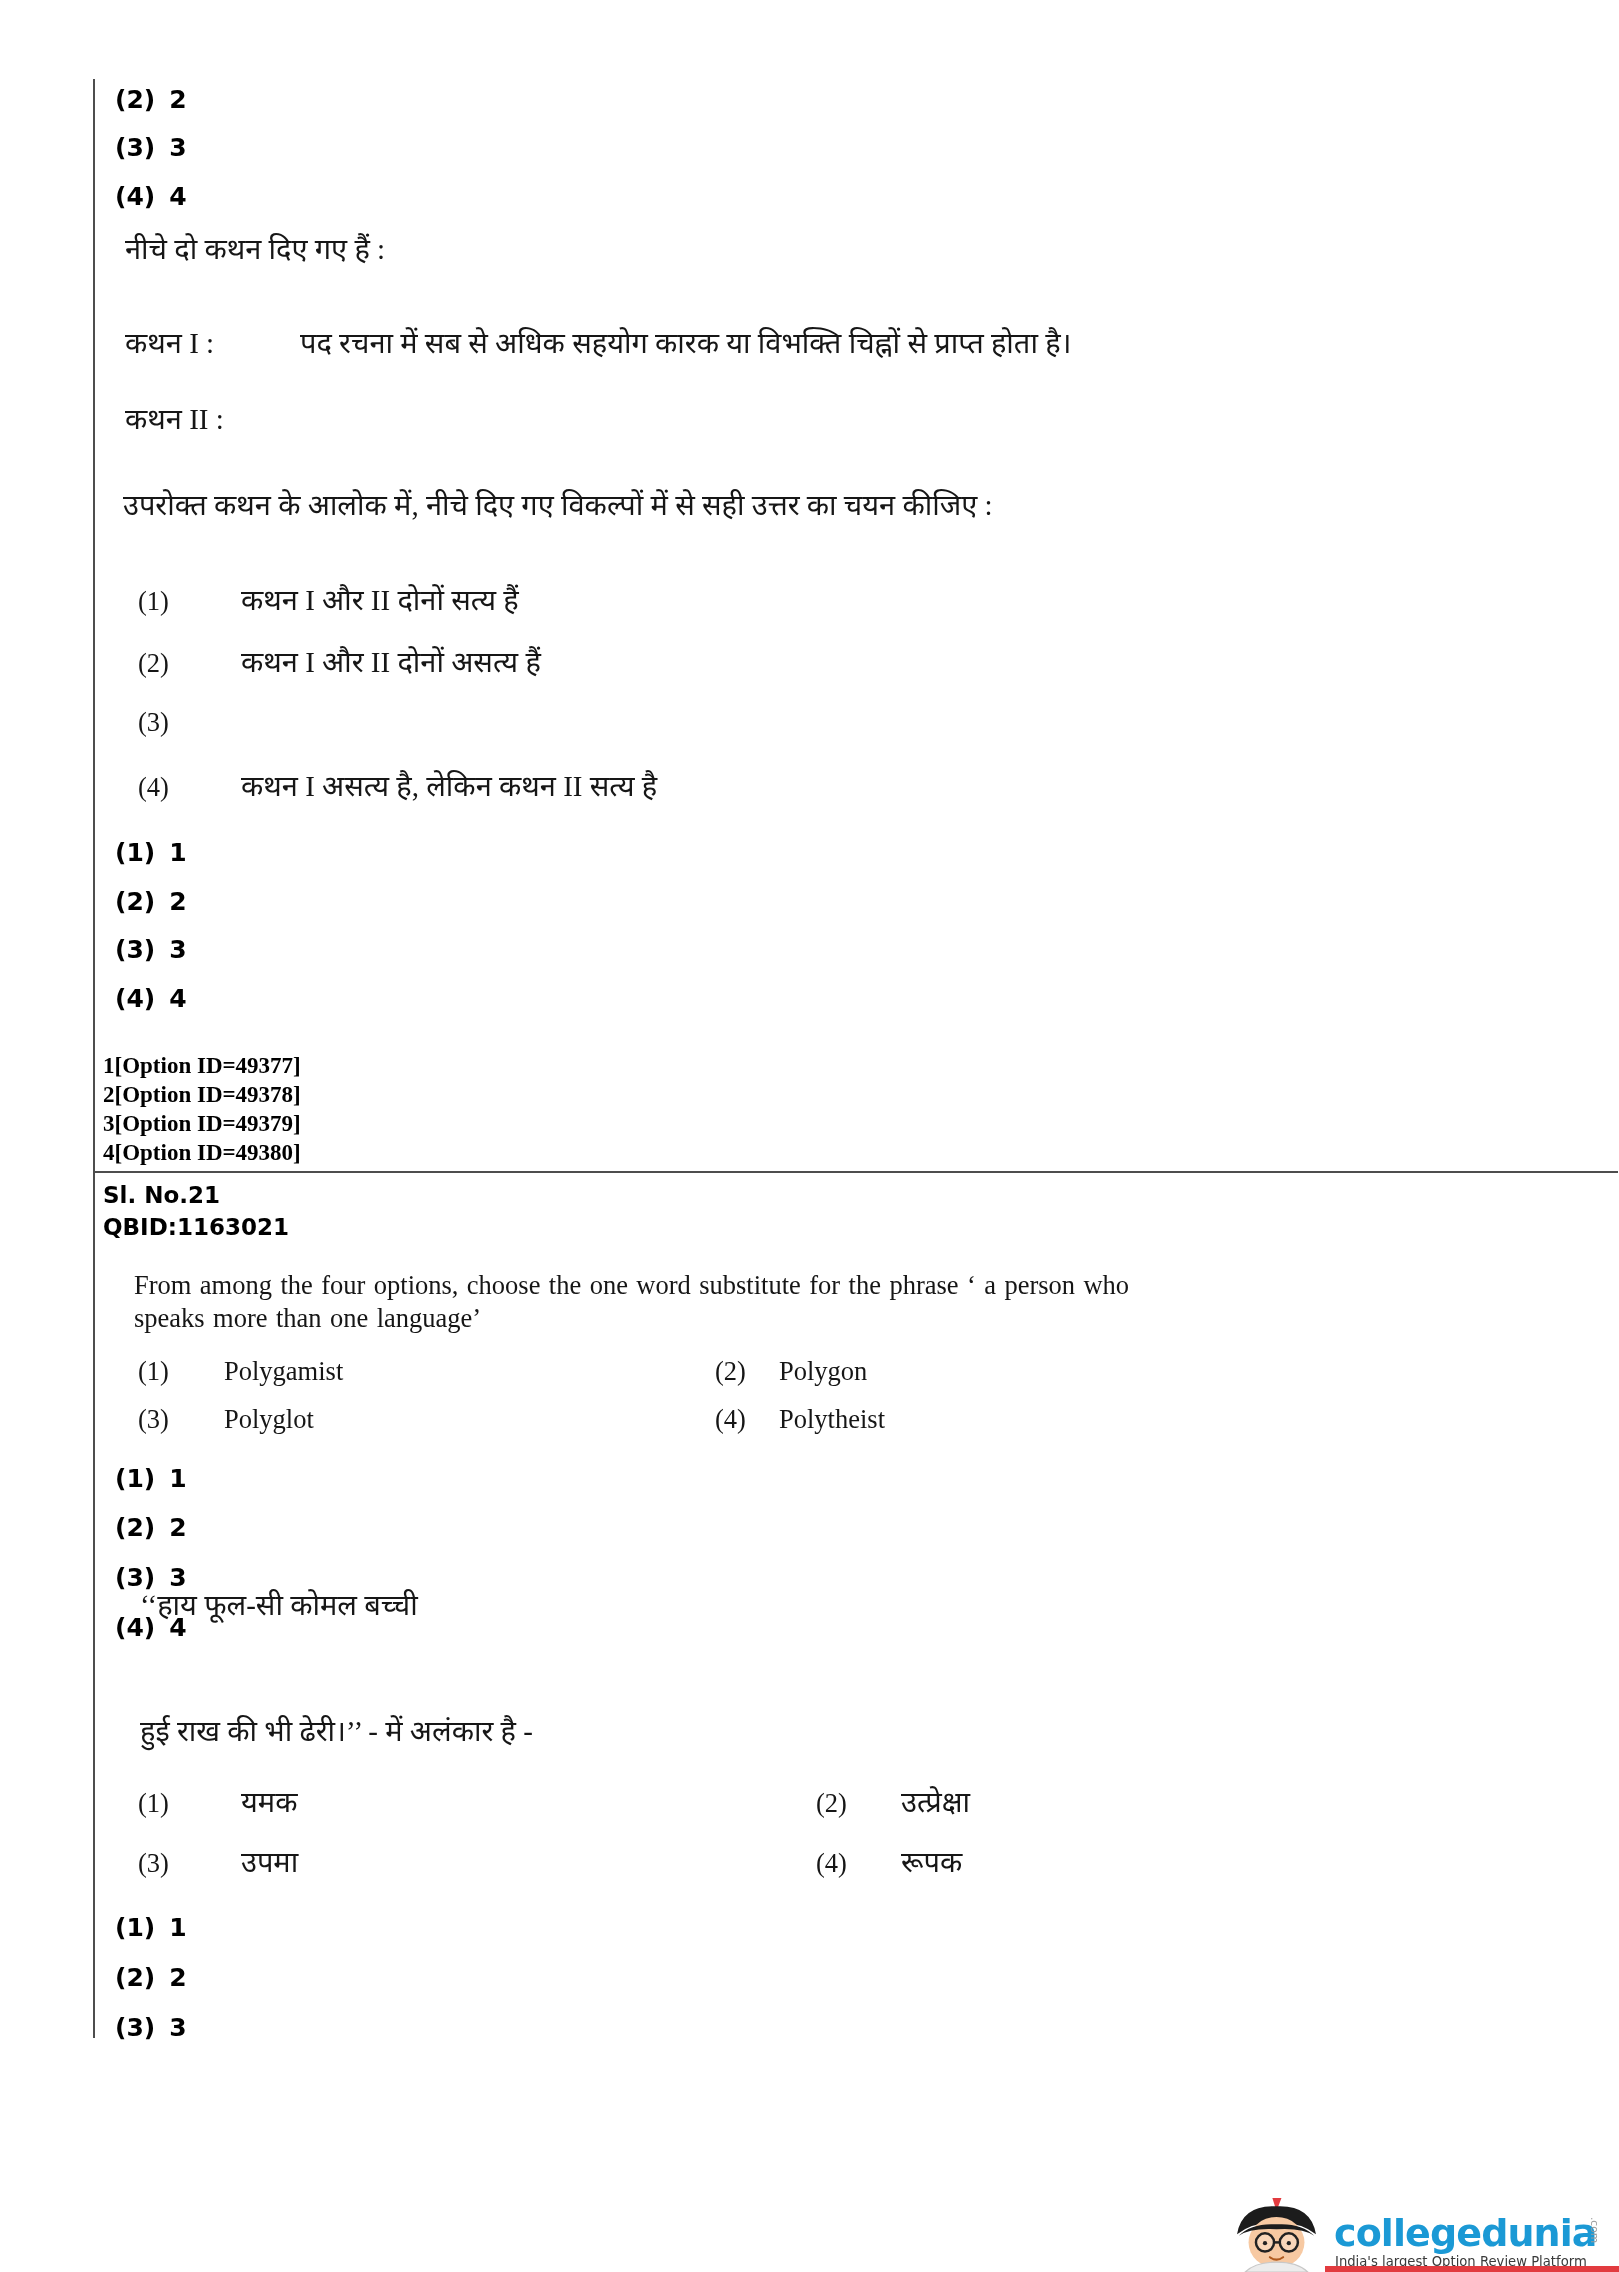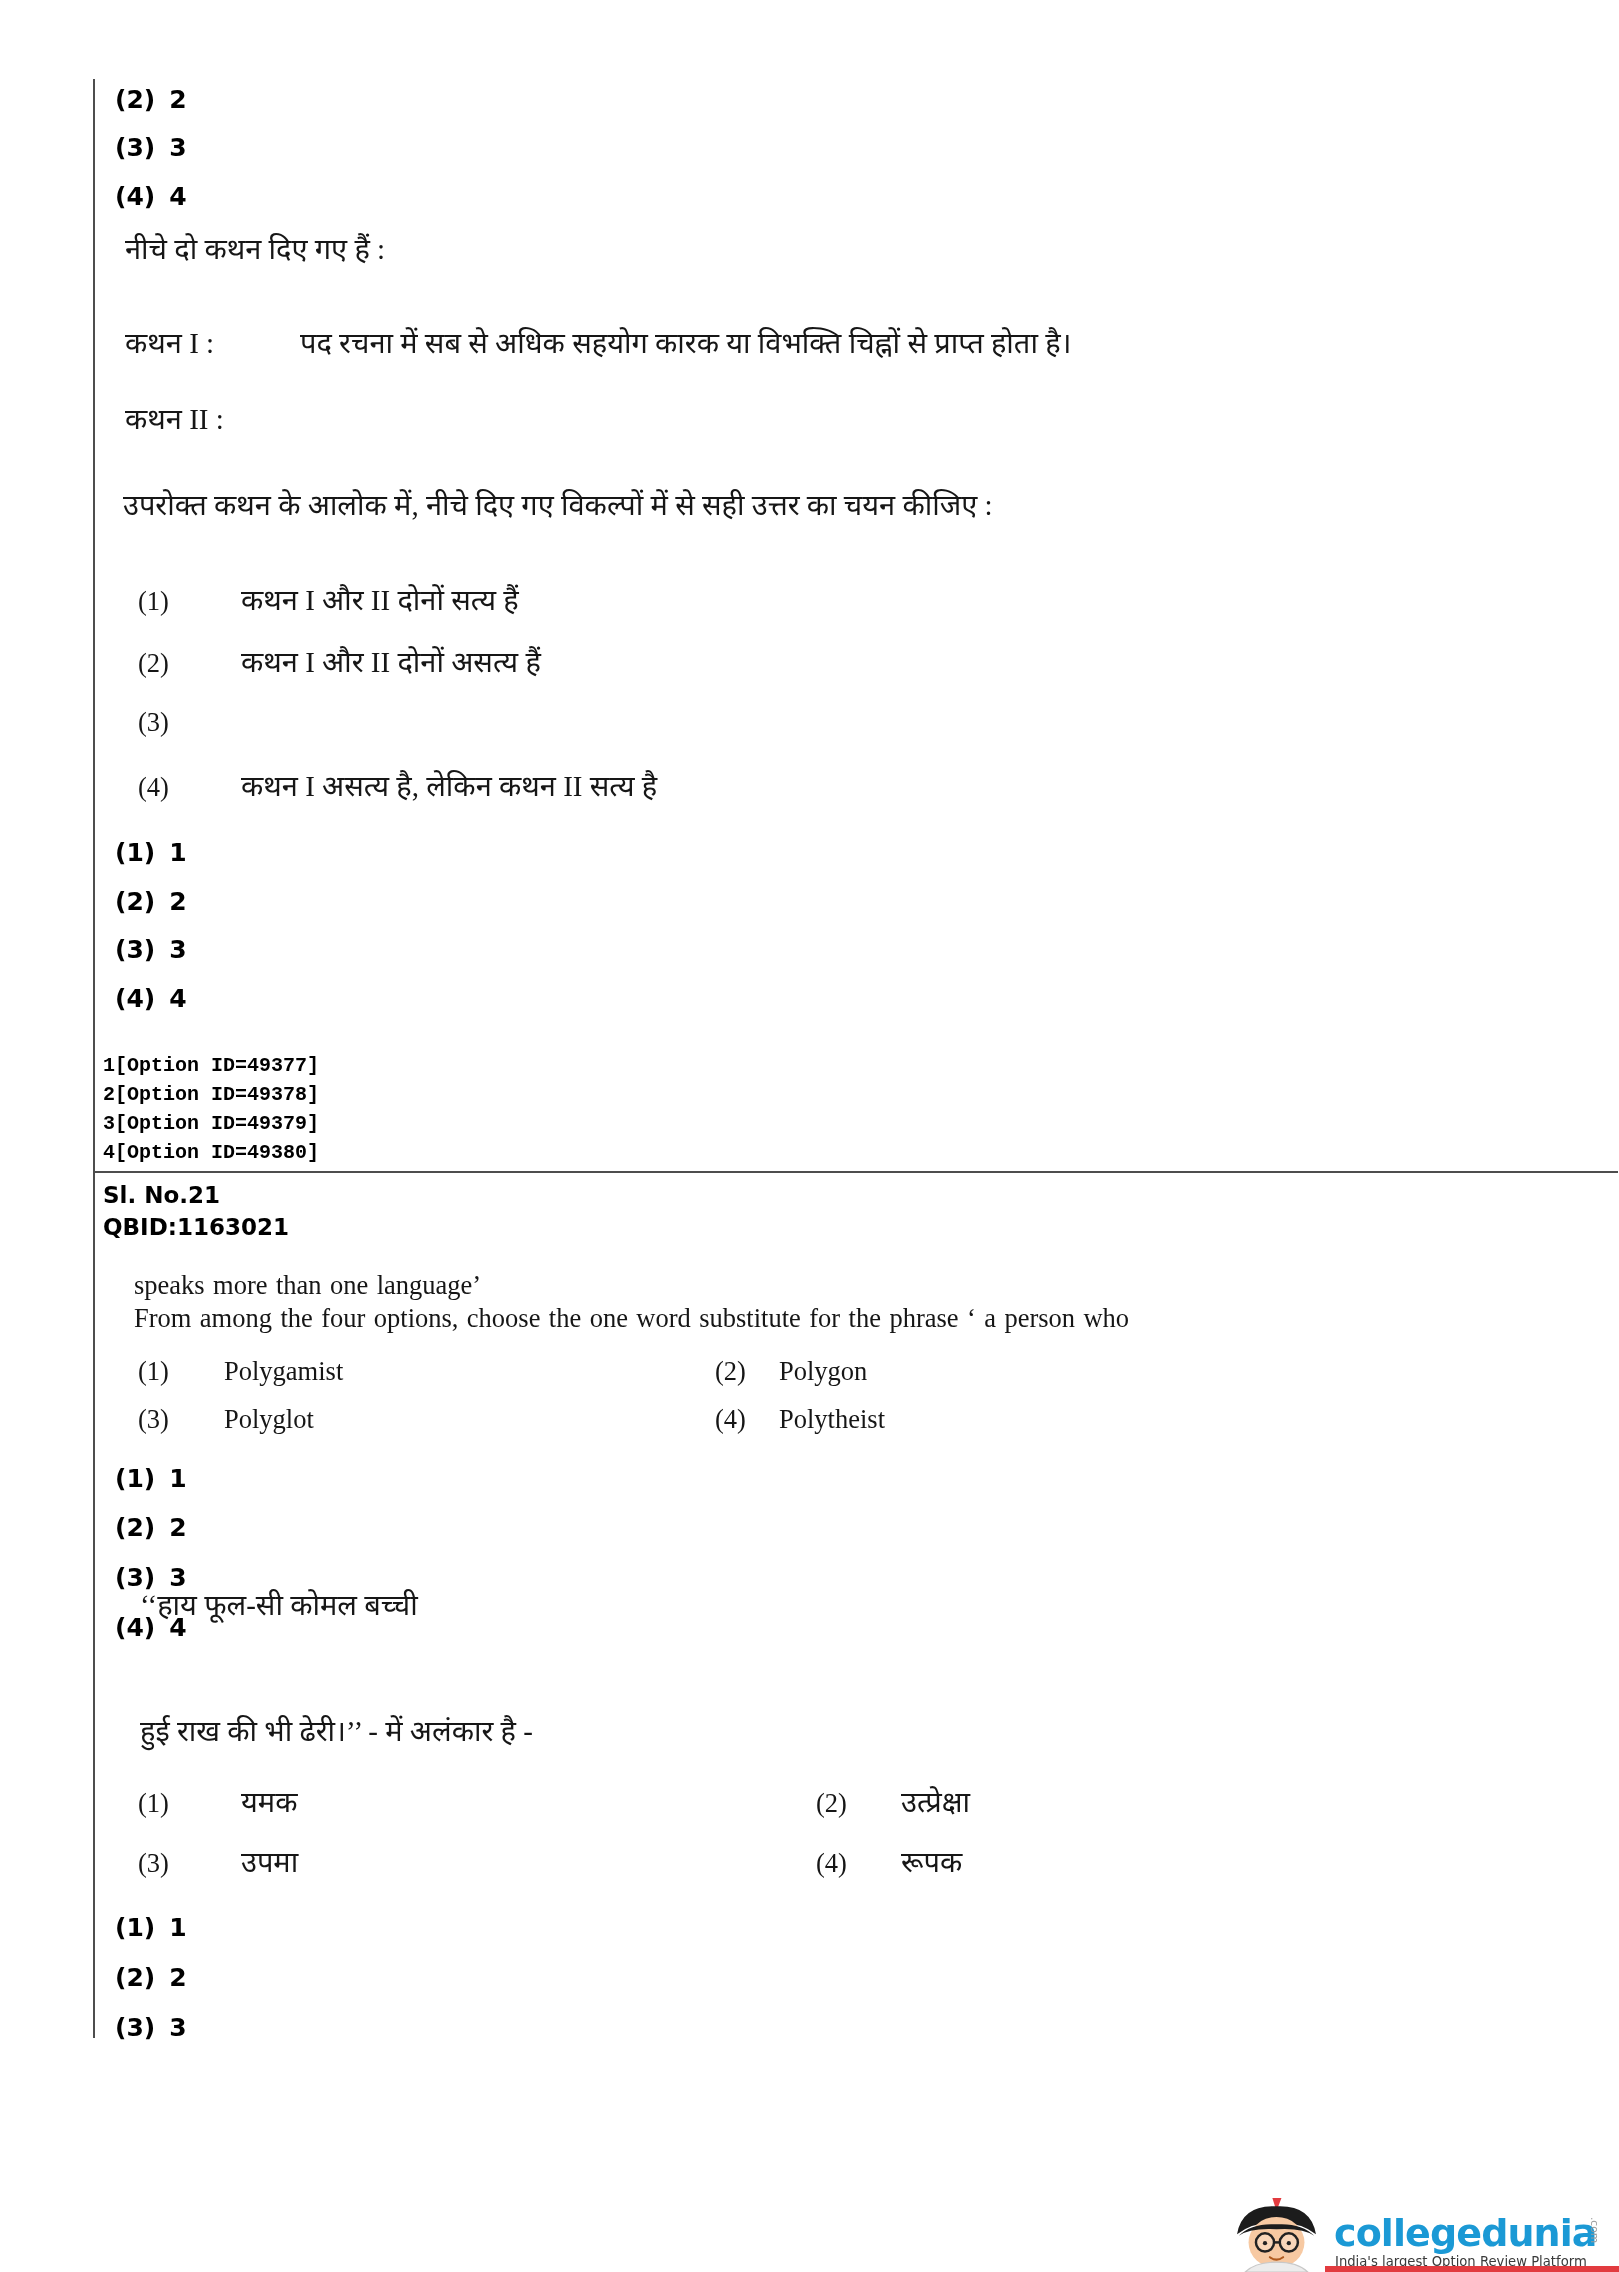--- a/index.html
+++ b/index.html
@@ -3,22 +3,22 @@
 <meta charset="utf-8">
 <style>
   html,body{margin:0;padding:0;background:#ffffff;}
   .page{position:relative;width:1620px;height:2273px;background:#ffffff;overflow:hidden;
         font-family:"Liberation Serif", "DejaVu Serif", serif;color:#141414;}
   .abs{position:absolute;}
   .vline{position:absolute;left:93px;top:79px;width:1.8px;height:1959px;background:#4d4d4d;}
   .divider{position:absolute;left:93px;top:1171px;width:1525px;height:1.8px;background:#4d4d4d;}
   .bold-line{display:flex;gap:14px;font-family:"DejaVu Sans","Liberation Sans",sans-serif;
              font-weight:700;font-size:25px;color:#000;}
-  .optid-line{font-family:Liberation Mono, monospace;font-weight:700;
-              font-size:20px;line-height:29px;color:#000;}
+  .optid-line{font-family:Liberation Serif, serif;font-weight:700;
+              font-size:23px;line-height:29px;color:#000;}
   .slno{font-family:"DejaVu Sans","Liberation Sans",sans-serif;font-weight:700;font-size:23px;color:#000;}
   .hindi{font-size:29px;line-height:1.25;color:#161616;}
   .serif-q{font-size:26.5px;line-height:33px;word-spacing:1.8px;color:#161616;}
   .stmt{display:flex;align-items:baseline;}
   .stmt-label{flex:none;width:175px;}
   .opt{display:flex;align-items:baseline;}
   .opt .marker{flex:none;}
   .footer-brand{font-family:"DejaVu Sans","Liberation Sans",sans-serif;font-weight:700;
                 font-size:38px;letter-spacing:-0.9px;color:#1b99d5;line-height:1;}
   .footer-suffix{font-family:"DejaVu Sans",sans-serif;font-size:10.6px;color:#9a9a9a;
@@ -96,22 +96,22 @@
     <div class="optid-line">1[Option ID=49377]</div>
     <div class="optid-line">2[Option ID=49378]</div>
     <div class="optid-line">3[Option ID=49379]</div>
     <div class="optid-line">4[Option ID=49380]</div>
   </div>
 
   <div class="abs slno" style="left:103px;top:1182px">Sl. No.21</div>
   <div class="abs slno" style="left:103px;top:1214px">QBID:1163021</div>
 
   <div class="abs serif-q" style="left:134px;top:1269px;width:1376px">
+    <div>From among the four options, choose the one word substitute for the phrase ‘ a person who</div>
     <div>speaks more than one language’</div>
-    <div>From among the four options, choose the one word substitute for the phrase ‘ a person who</div>
   </div>
 
   <div class="abs serif-q opt" style="left:138px;top:1355px">
     <span class="marker" style="width:86px">(1)</span>
     <span>Polygamist</span>
   </div>
   <div class="abs serif-q opt" style="left:715px;top:1355px">
     <span class="marker" style="width:64px">(2)</span>
     <span>Polygon</span>
   </div>

